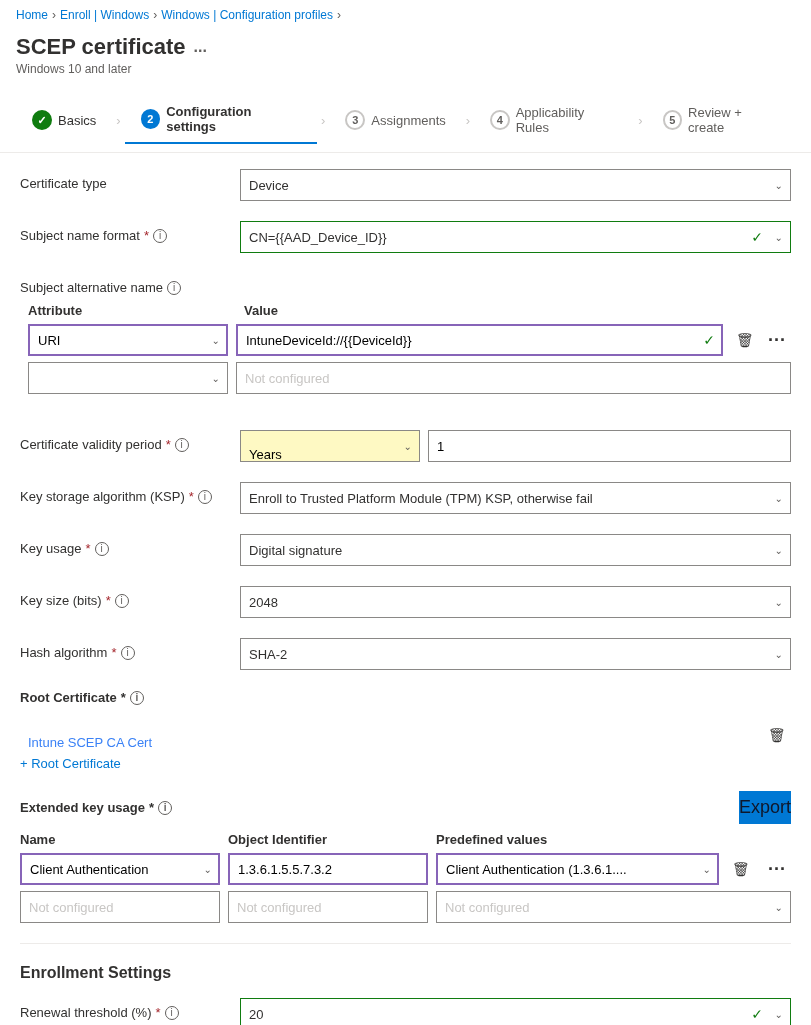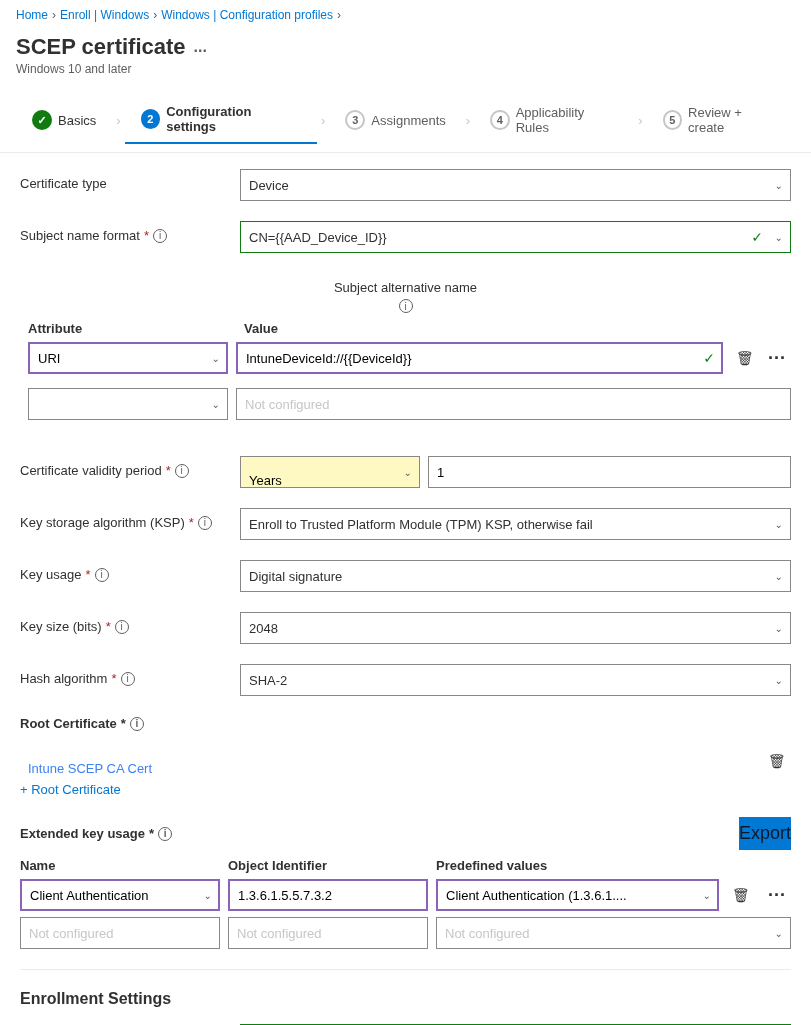--- a/index.html
+++ b/index.html
@@ -33,21 +33,21 @@
     .select-box { width: 100%; height: 32px; border: 1px solid #8a8886; padding: 0 30px 0 8px; background: #fff; font-size: 13px; color: #323130; appearance: none; cursor: pointer; }
     .select-box.validated { border-color: #107c10; }
     .chevron-icon { position: absolute; right: 8px; pointer-events: none; font-size: 10px; color: #605e5c; }
     .check-icon { position: absolute; right: 28px; color: #107c10; font-size: 14px; pointer-events: none; }
     
     .san-section { margin-bottom: 20px; }
     .san-header { display: flex; gap: 16px; margin-bottom: 6px; font-size: 13px; font-weight: 600; }
     .san-attr-label { width: 200px; color: #323130; }
     .san-value-label { flex: 1; color: #323130; }
     
-    .san-row { display: flex; align-items: center; gap: 8px; margin-bottom: 14px; }
+    .san-row { display: flex; align-items: center; gap: 8px; margin-bottom: 6px; }
     .san-attr-select { width: 200px; height: 32px; border: 1px solid #8a8886; padding: 0 30px 0 8px; background: #fff; font-size: 13px; appearance: none; cursor: pointer; }
     .san-value-input { flex: 1; height: 32px; border: 2px solid #8764b8; padding: 0 8px; font-size: 13px; background: #fff; }
     .san-actions { display: flex; gap: 4px; }
     .icon-btn { width: 28px; height: 28px; border: none; background: transparent; cursor: pointer; display: flex; align-items: center; justify-content: center; color: #323130; font-size: 14px; }
     
     .info-icon { display: inline-flex; align-items: center; justify-content: center; width: 14px; height: 14px; border-radius: 50%; border: 1px solid #605e5c; font-size: 10px; color: #605e5c; cursor: help; }
     
     .validity-row { display: flex; gap: 8px; align-items: center; }
     .validity-select { width: 180px; height: 32px; border: 1px solid #8a8886; padding: 16px 30px 0 8px; background: #fef9c3; font-size: 13px; appearance: none; cursor: pointer; }
     .validity-input { width: 100px; height: 32px; border: 1px solid #8a8886; padding: 0 8px; font-size: 13px; background: #fff; }
@@ -158,21 +158,21 @@
         <select class="select-box validated" style="border-color:#107c10;">
           <option>CN={{AAD_Device_ID}}</option>
         </select>
         <span class="check-icon">✓</span>
         <span class="chevron-icon">⌄</span>
       </div>
     </div>
   </div>
 
   <div class="san-section">
-    <div class="form-label" style="width:auto; margin-bottom:8px;flex-direction:column;">
+    <div class="form-label" style="width:auto; margin-bottom:8px;">
       <span>Subject alternative name</span>
       <span class="info-icon">i</span>
     </div>
     <div style="padding-left: 8px;">
       <div class="san-header">
         <div class="san-attr-label">Attribute</div>
         <div class="san-value-label">Value</div>
       </div>
 
       <div class="san-row">

